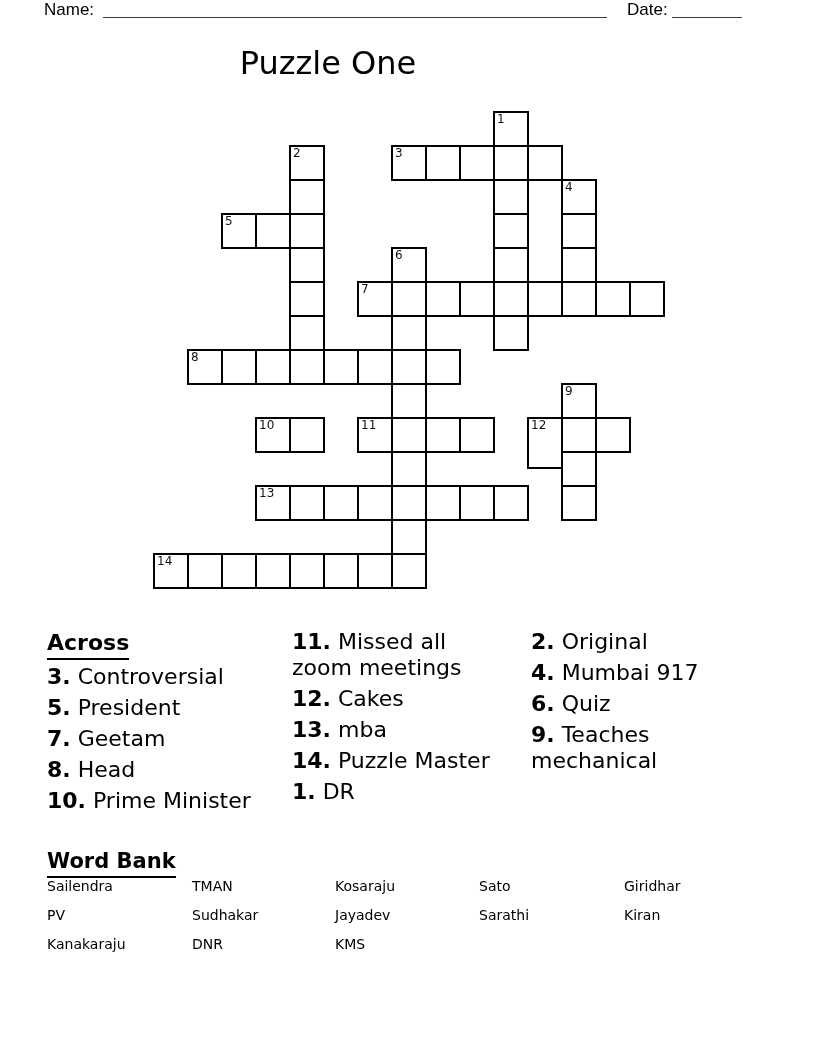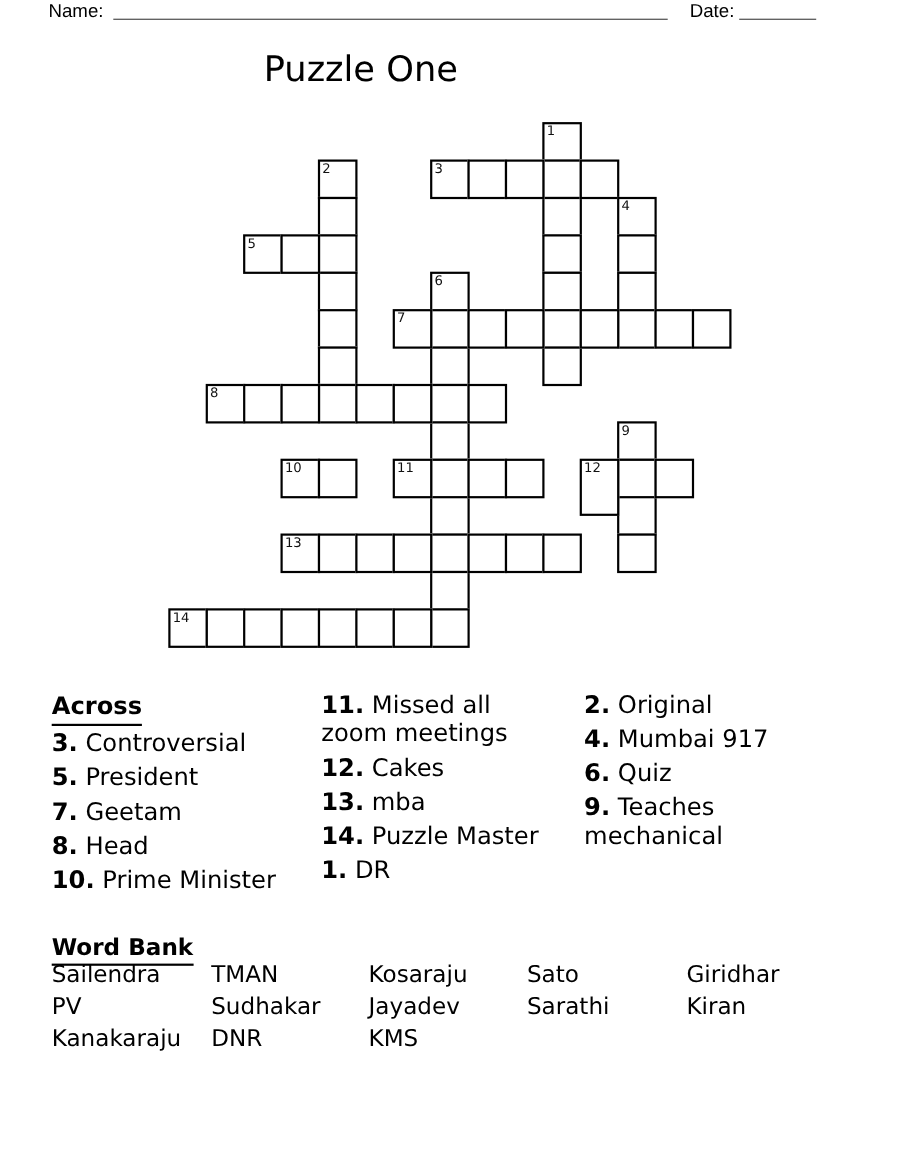--- a/index.html
+++ b/index.html
@@ -71,21 +71,21 @@
 
   
   .wb-head { position: absolute; left: 47px; top: 848px; font-size: 21px; line-height: 26px; }
   .wb-grid {
     position: absolute;
     left: 47px;
     top: 872px;
     width: 722px;
     display: grid;
     grid-template-columns: 145px 143px 144px 145px 1fr;
-    font-size: 21px;
+    font-size: 14px;
     line-height: 29px;
   }
 </style>
 </head>
 <body>
 
 <div class="page">
 
   <span class="hdr-label" style="left:44px; top:1px;">Name:</span>
   <div class="hdr-line" style="left:103px; top:1px; width:504px;"></div>

